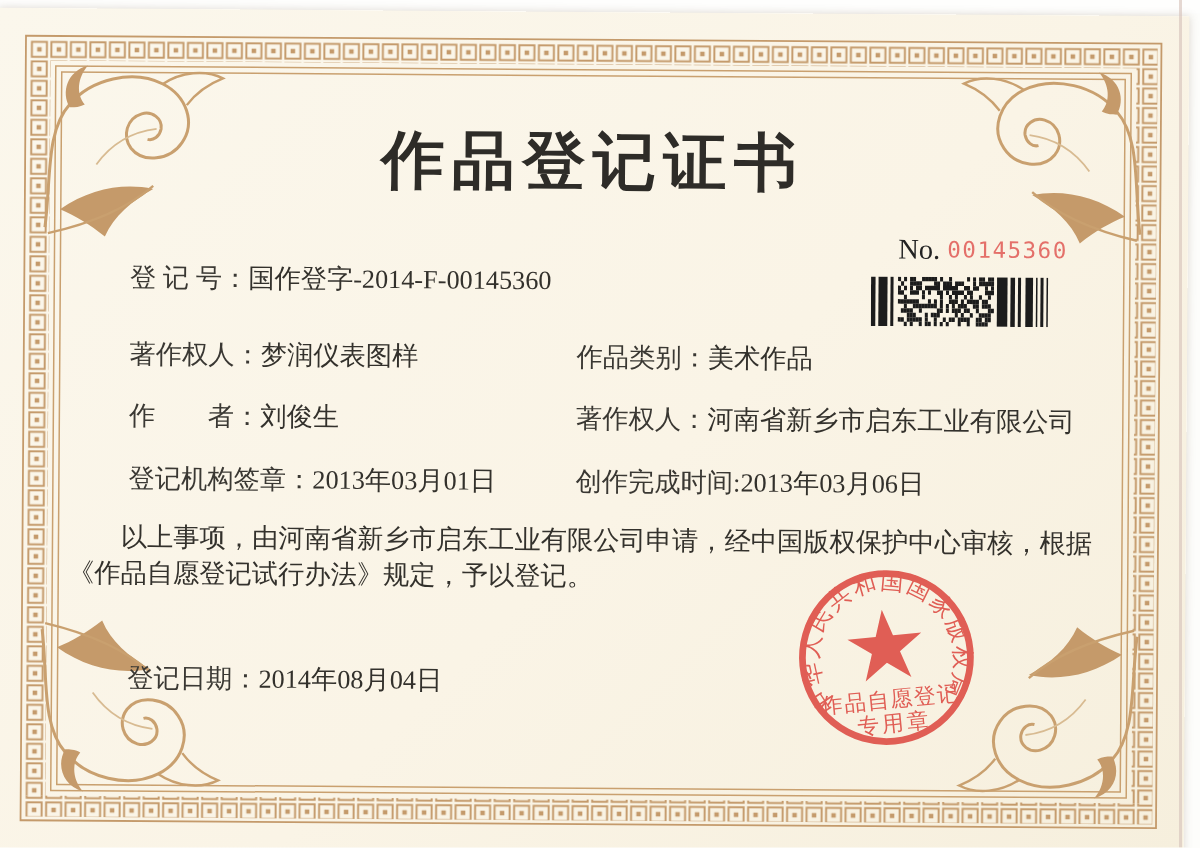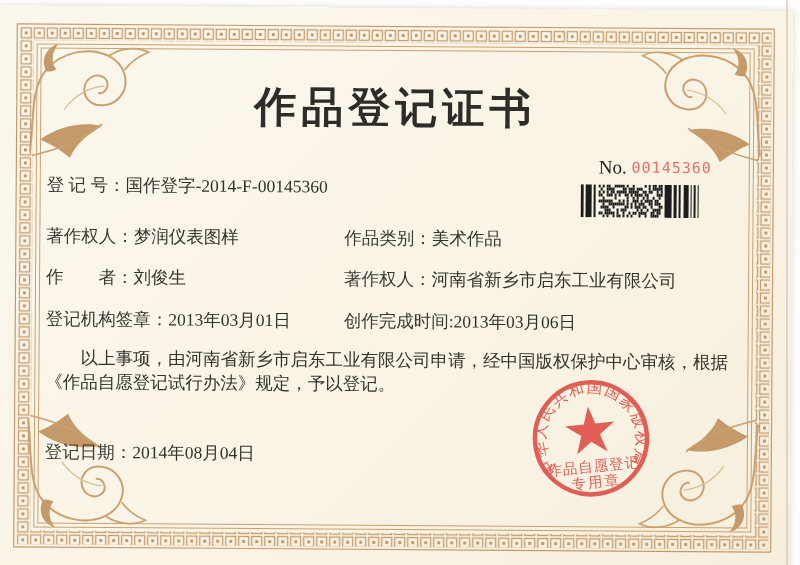--- a/index.html
+++ b/index.html
@@ -22,21 +22,21 @@
   }
   .no-line{position:absolute;left:601px;top:147px;font-size:19px;color:#232323;white-space:nowrap;}
   .no-line .digits{
     font-family:"DejaVu Sans Mono","Liberation Mono",monospace;
     font-size:15px;color:#e4706a;letter-spacing:1px;vertical-align:1px;
   }
   .barcode{position:absolute;left:583px;top:175px;width:128px;height:33px;}
   .row{position:absolute;left:0;width:794px;font-size:17.5px;line-height:23px;white-space:nowrap;}
   .cell-l{position:absolute;left:49px;}
   .cell-r{position:absolute;left:347px;}
-  .lab{color:#3a3833;}
+  .lab{color:#3a3833;margin-left:40px;}
   .val{color:#33312c;}
   .statement{
     position:absolute;left:49px;top:341px;width:688px;
     font-size:17.5px;line-height:23.5px;text-indent:2em;color:#33312c;
   }
   .seal{
     position:absolute;left:520px;top:354px;width:150px;height:150px;
     transform:rotate(-6deg);opacity:.88;
   }
   .scan-edge{

